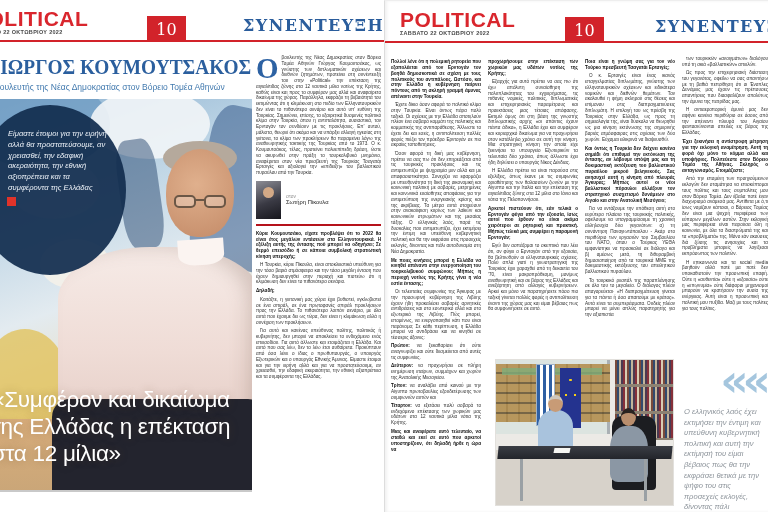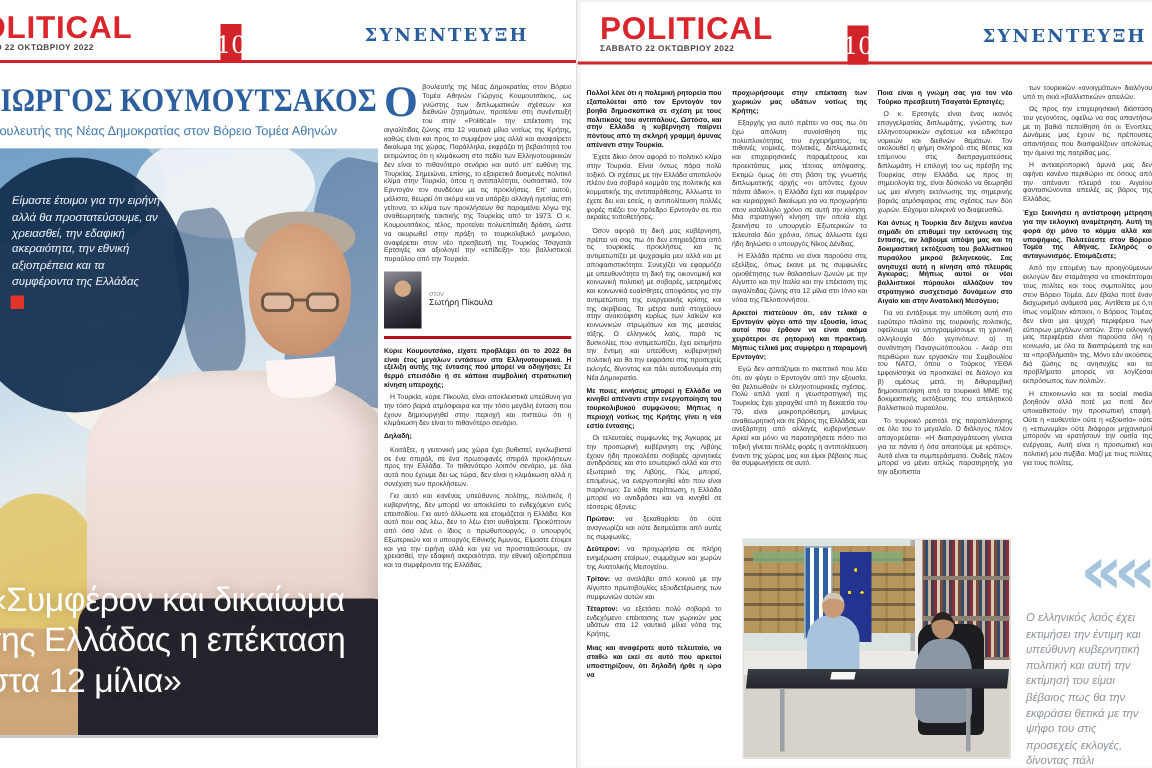--- a/index.html
+++ b/index.html
@@ -9,24 +9,24 @@
   .page.left { left:0; }
   .page.right { left:384px; border-left:1px solid #ddd; box-shadow:inset 2px 0 3px rgba(0,0,0,0.06); border-top:1px solid #eee; }
 
   
   .logo { position:absolute; top:7px; font-weight:bold; font-size:21px; letter-spacing:.5px; color:#d9262d; white-space:nowrap; }
   .page.left .logo { left:-27px; }
   .page.right .logo { left:15px; }
   .mdate { position:absolute; top:29px; font-size:5.5px; font-weight:600; color:#4a4a4a; letter-spacing:.3px; white-space:nowrap; }
   .page.left .mdate { left:-27px; }
   .page.right .mdate { left:15px; }
-  .pagenum { position:absolute; top:16px; width:14px; height:26px; background:#d2232a; color:#fff; font-family:"DejaVu Serif", serif; font-size:16px; display:flex; align-items:center; justify-content:center; }
+  .pagenum { position:absolute; top:16px; width:39px; height:26px; background:#d2232a; color:#fff; font-family:"DejaVu Serif", serif; font-size:16px; display:flex; align-items:center; justify-content:center; }
   .page.left .pagenum { left:147px; }
   .page.right .pagenum { left:180px; }
-  .section { position:absolute; top:16px; font-family:"DejaVu Serif", serif; font-weight:bold; font-size:12px; letter-spacing:1.5px; color:#2a5d9c; white-space:nowrap; }
+  .section { position:absolute; top:16px; font-family:"DejaVu Serif", serif; font-weight:bold; font-size:16px; letter-spacing:1.5px; color:#2a5d9c; white-space:nowrap; }
   .page.left .section { left:243px; }
   .page.right .section { left:270px; }
   .redrule { position:absolute; top:40px; left:0; right:0; height:2px; background:#d2232a; }
 
   
   .title { position:absolute; left:-12px; top:54px; font-family:"Liberation Serif", serif; font-weight:bold; font-size:22px; color:#2b5f9e; white-space:nowrap; transform:scaleX(.88); transform-origin:left top; }
   .subtitle { position:absolute; left:-6px; top:82px; font-size:8.5px; color:#4179ae; white-space:nowrap; }
 
   
   .photo-left { position:absolute; left:0; top:99px; width:252px; height:393px; overflow:hidden; border-bottom:2px solid #c9c9c9;

